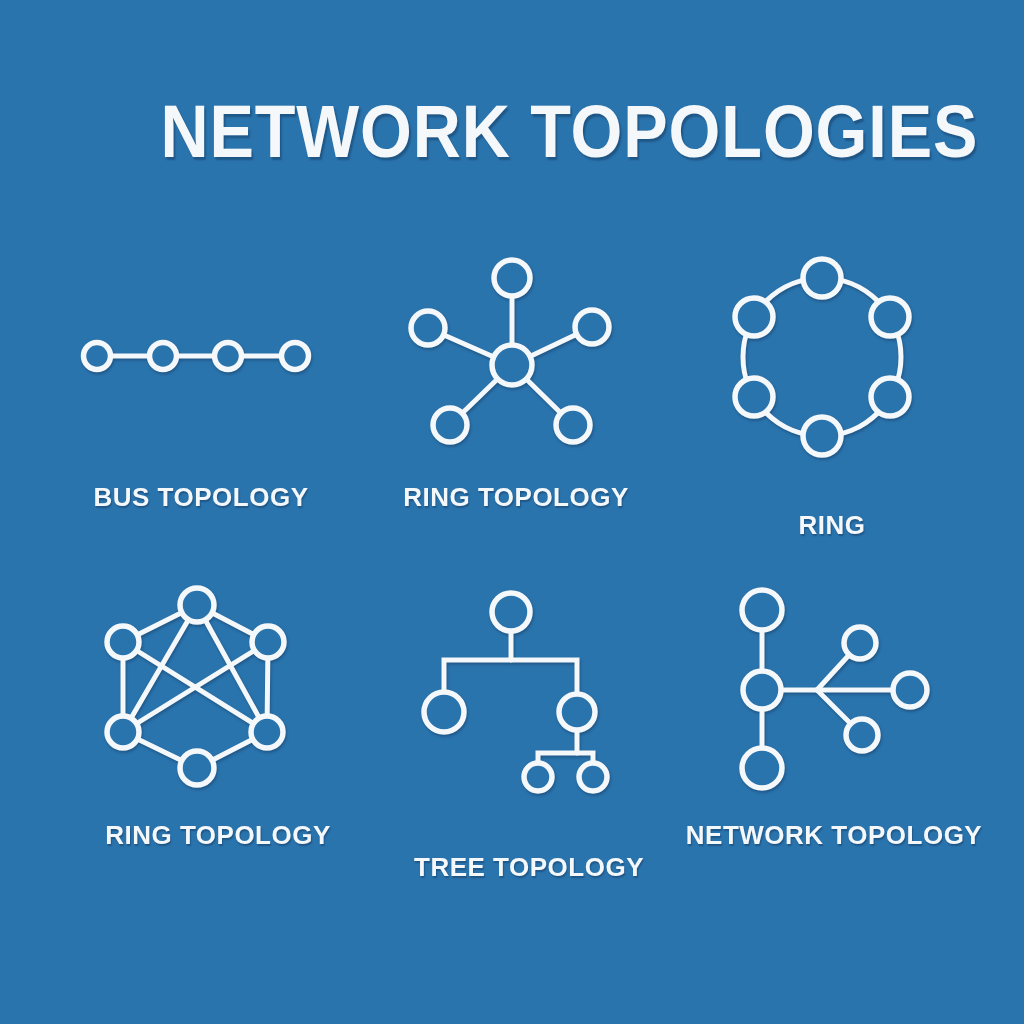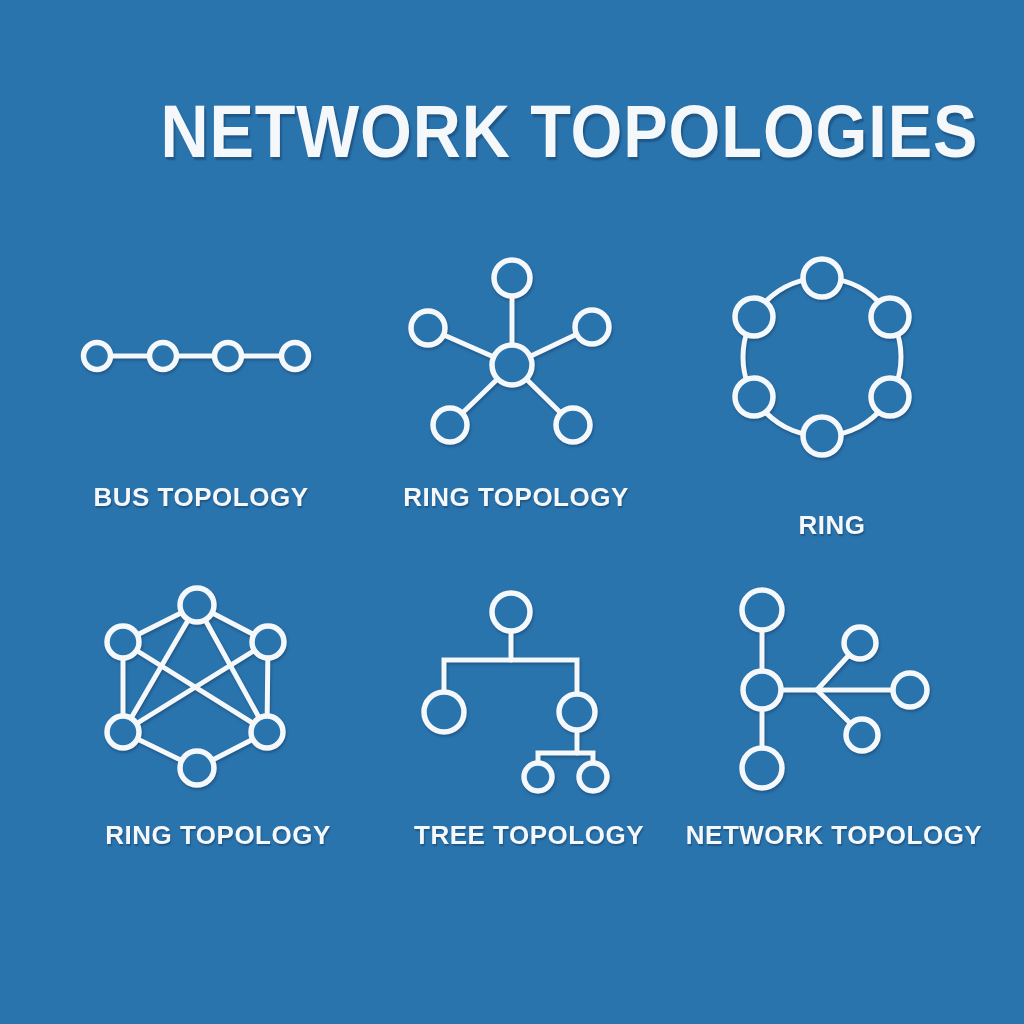--- a/index.html
+++ b/index.html
@@ -44,21 +44,21 @@
     font-weight:bold;
     letter-spacing:0.5px;
     white-space:nowrap;
     color:var(--fg);
     text-shadow:1px 2px 1.5px var(--shadow);
   }
   .lbl-bus    { left:201px; top:482px; }
   .lbl-star   { left:516px; top:482px; }
   .lbl-ring   { left:832px; top:482px;margin-top:28px; }
   .lbl-mesh   { left:218px; top:820px; }
-  .lbl-tree   { left:529px; top:820px; }
+  .lbl-tree   { left:529px; top:852px; }
   .lbl-hybrid { left:834px; top:820px; }
 </style>
 </head>
 <body>
 
 <h1 class="title"><span>NETWORK TOPOLOGIES</span></h1>
 
 <div class="icon-holder fig-bus"><svg viewBox="74 328 246 56" preserveAspectRatio="xMidYMid meet">
       <polyline points="97,356 295,356" fill="none" stroke="#f5f8fa" stroke-width="5" stroke-linecap="round" stroke-linejoin="miter"></polyline>
       <circle cx="97" cy="356" r="13.5" fill="#2a74ae" stroke="#f5f8fa" stroke-width="5.5"></circle>

